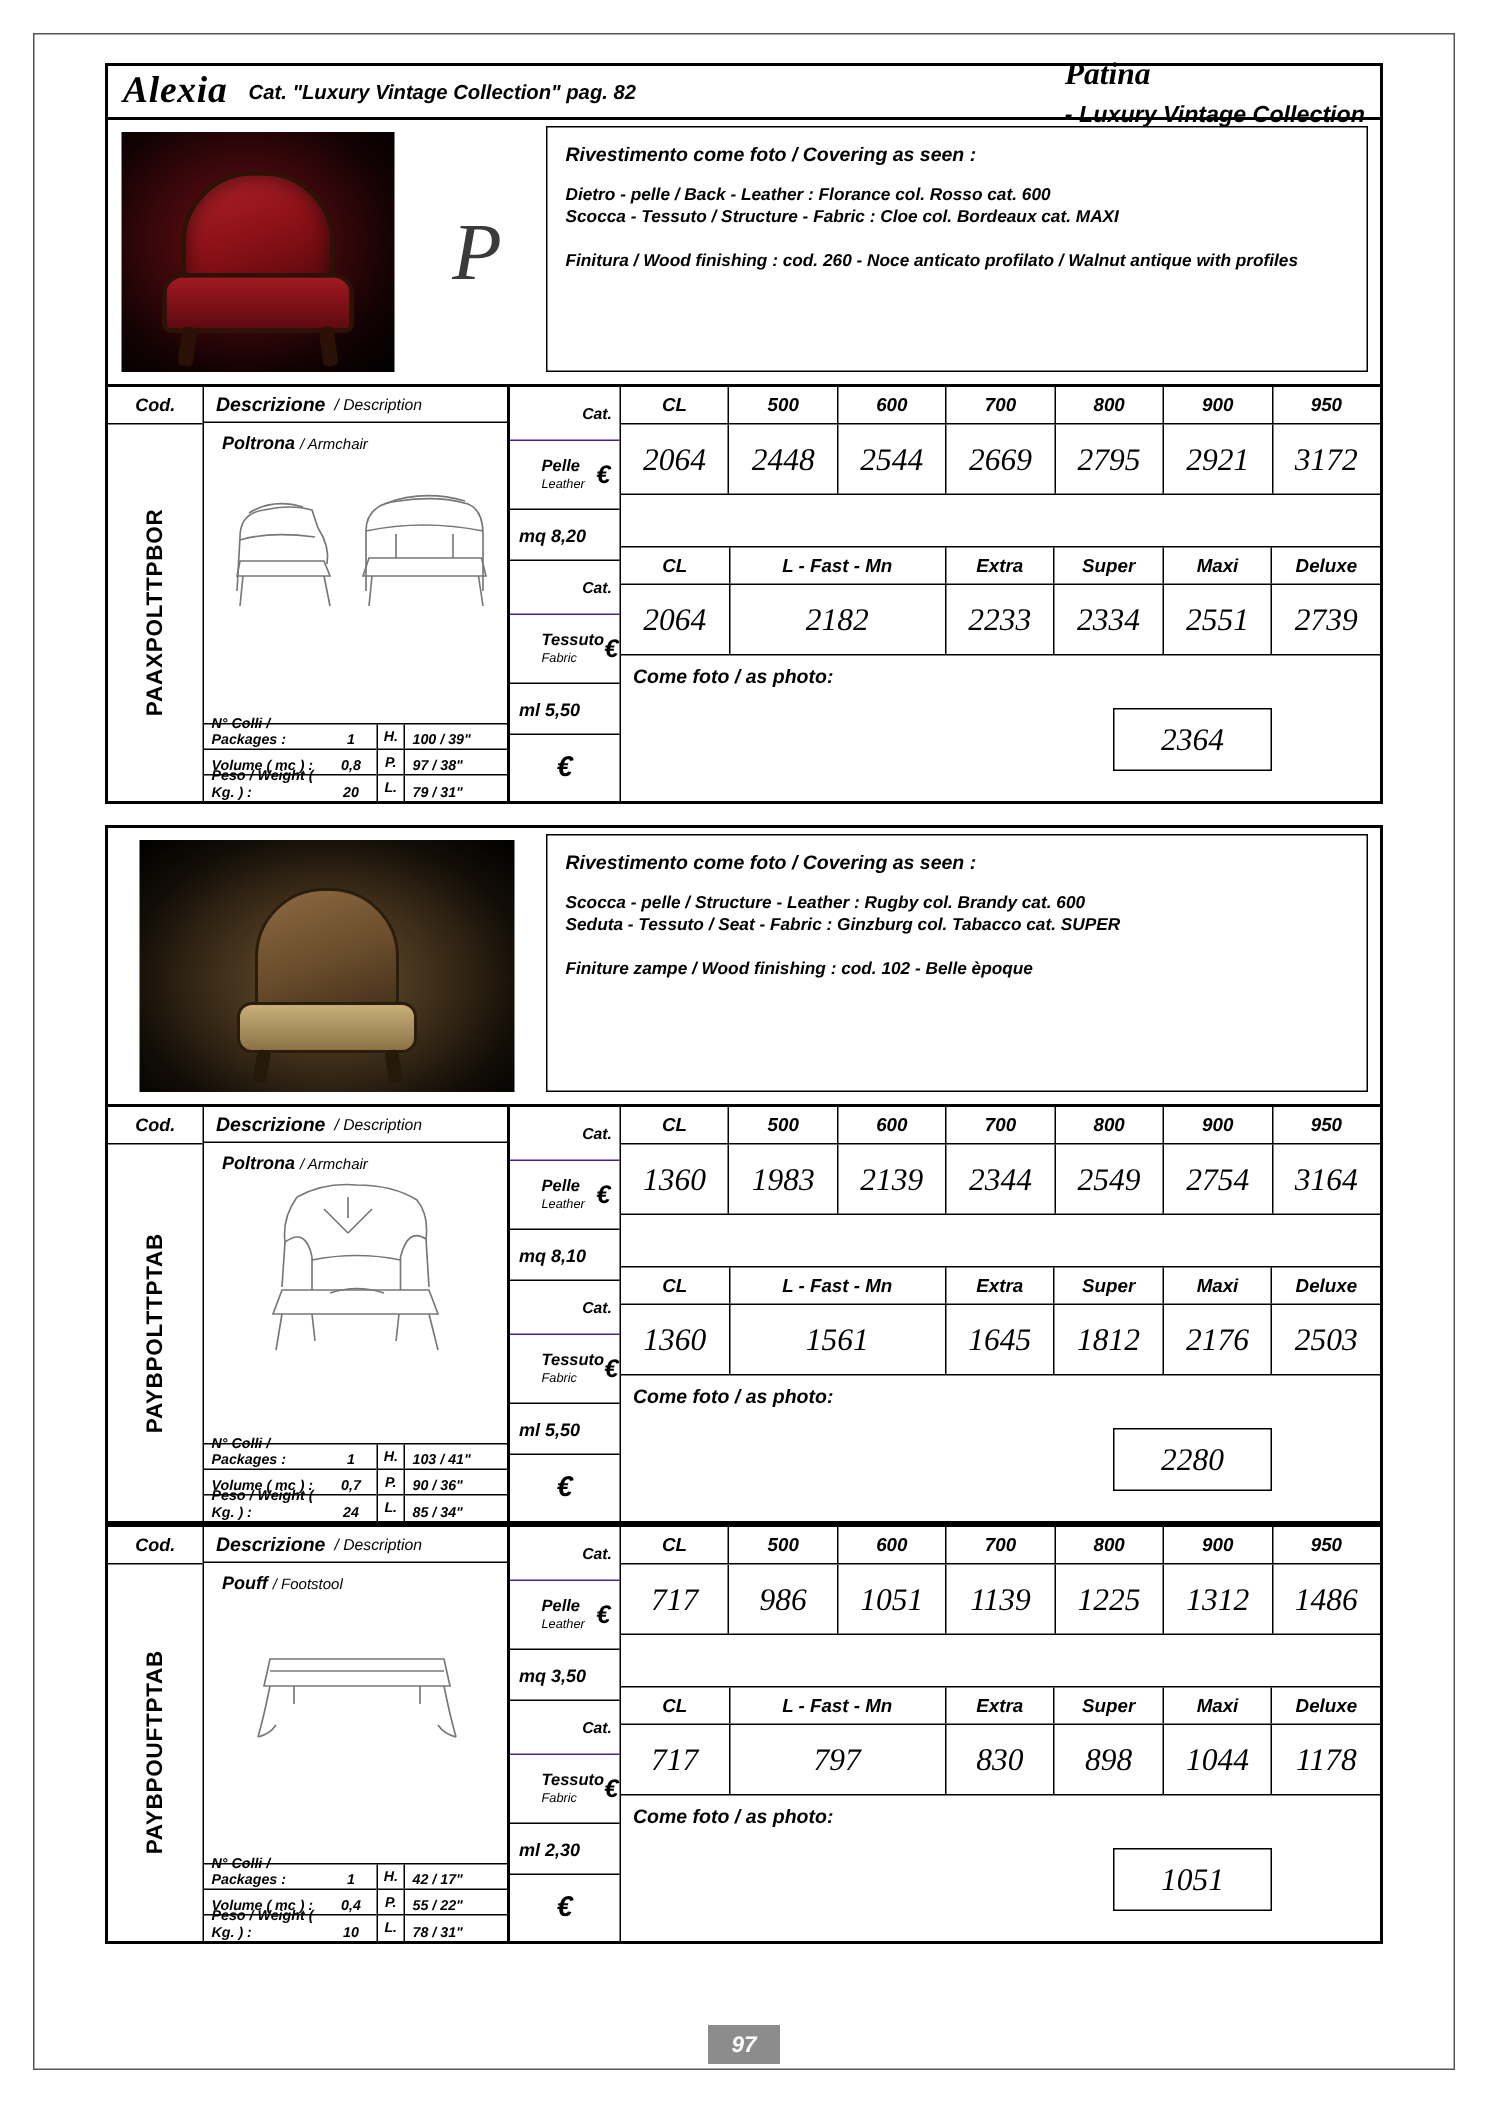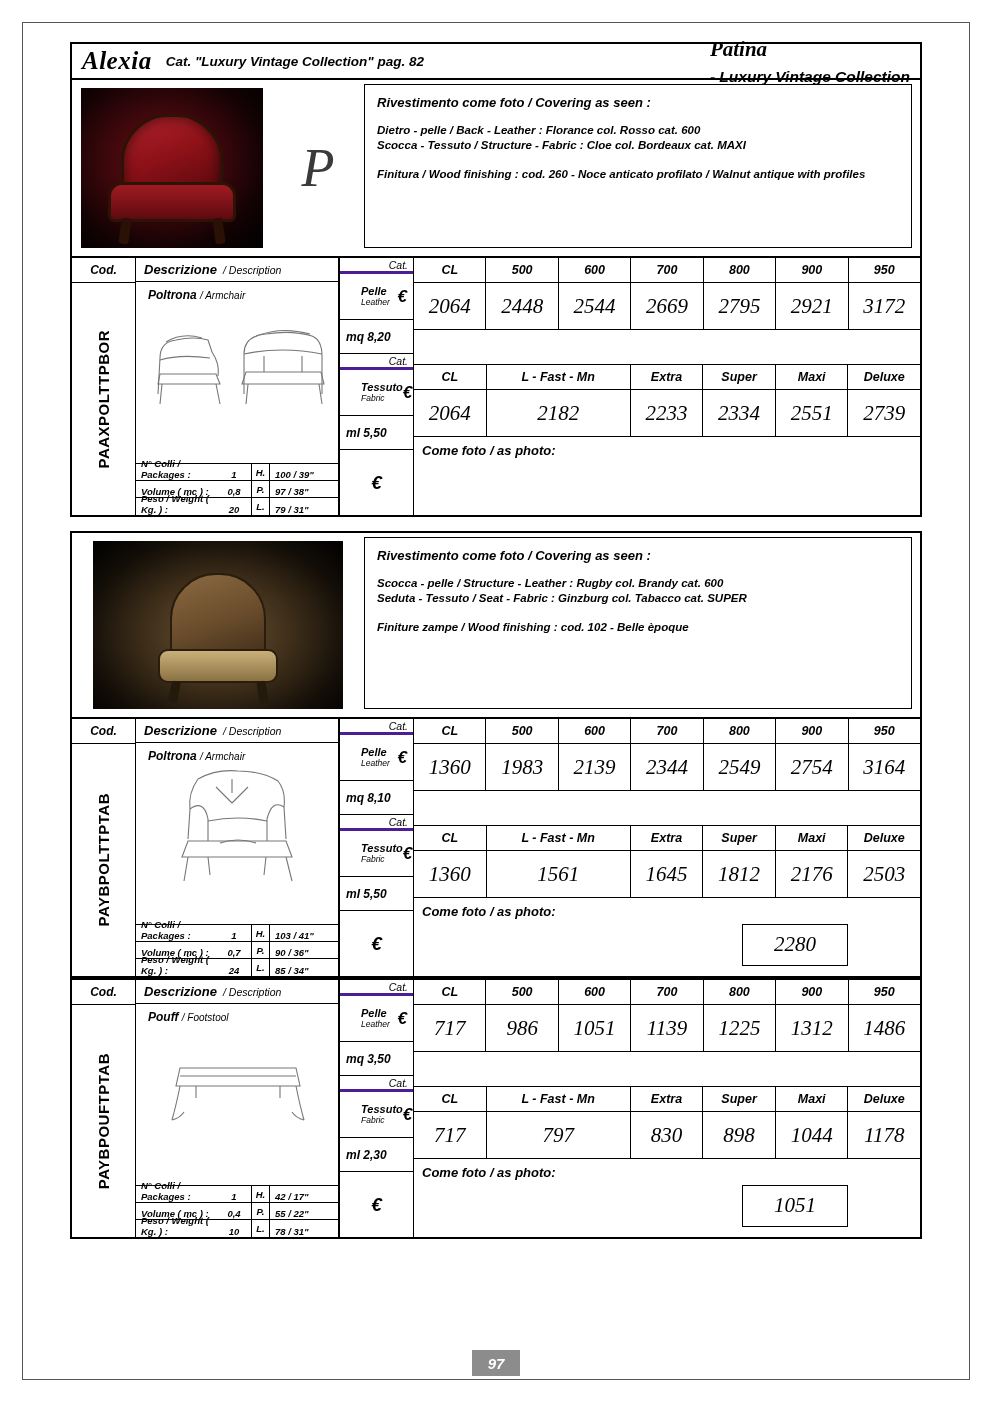--- a/index.html
+++ b/index.html
@@ -271,25 +271,25 @@
     flex-direction: column;
   }
   .prow { display: flex; }
   .lead {
     width: 74px;
     border-right: 1px solid #000;
     box-sizing: border-box;
     flex: none;
   }
   .cat-cell {
-    height: 16px;
-    border-bottom: 3px solid #4c1d95;
+    height: 36px;
+    border-bottom: 1px solid #4c1d95;
     display: flex; align-items: center; justify-content: flex-end;
     padding-right: 5px; box-sizing: border-box;
-    font-size: 10.5px; font-weight: normal; font-style: italic;
+    font-size: 10.5px; font-weight: bold; font-style: italic;
   }
   .mat-cell {
     height: 46px;
     border-bottom: 1px solid #000;
     box-sizing: border-box;
     display: flex; align-items: center; justify-content: space-between;
     padding: 0 6px 0 21px;
   }
   .mat-cell .mt { line-height: 1.05; }
   .mat-cell .m1 { font-size: 11px; font-weight: bold; font-style: italic; }
@@ -543,20 +543,23 @@
               <div class="vrow">
                 <div style="flex:1">2064</div>
                 <div style="flex:2">2182</div>
                 <div style="flex:1">2233</div>
                 <div style="flex:1">2334</div>
                 <div style="flex:1">2551</div>
                 <div style="flex:1">2739</div>
               </div>
               <div class="photo-row">
                 <div class="photo-label">Come foto / as photo:</div>
+                <div class="photo-price-wrap">
+                  <div class="photo-price">2364</div>
+                </div>
               </div>
             </div>
           </div>
         </div>
       </div>
     </div>
 
     <div class="product">
 
 

